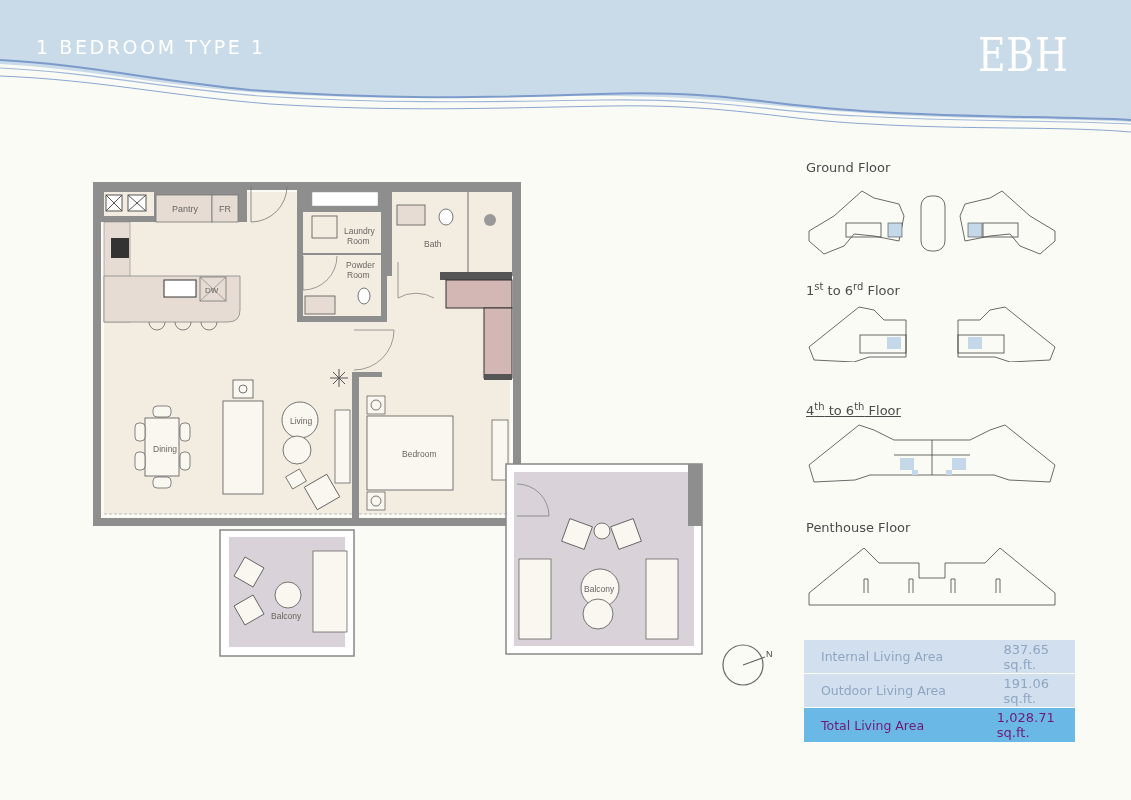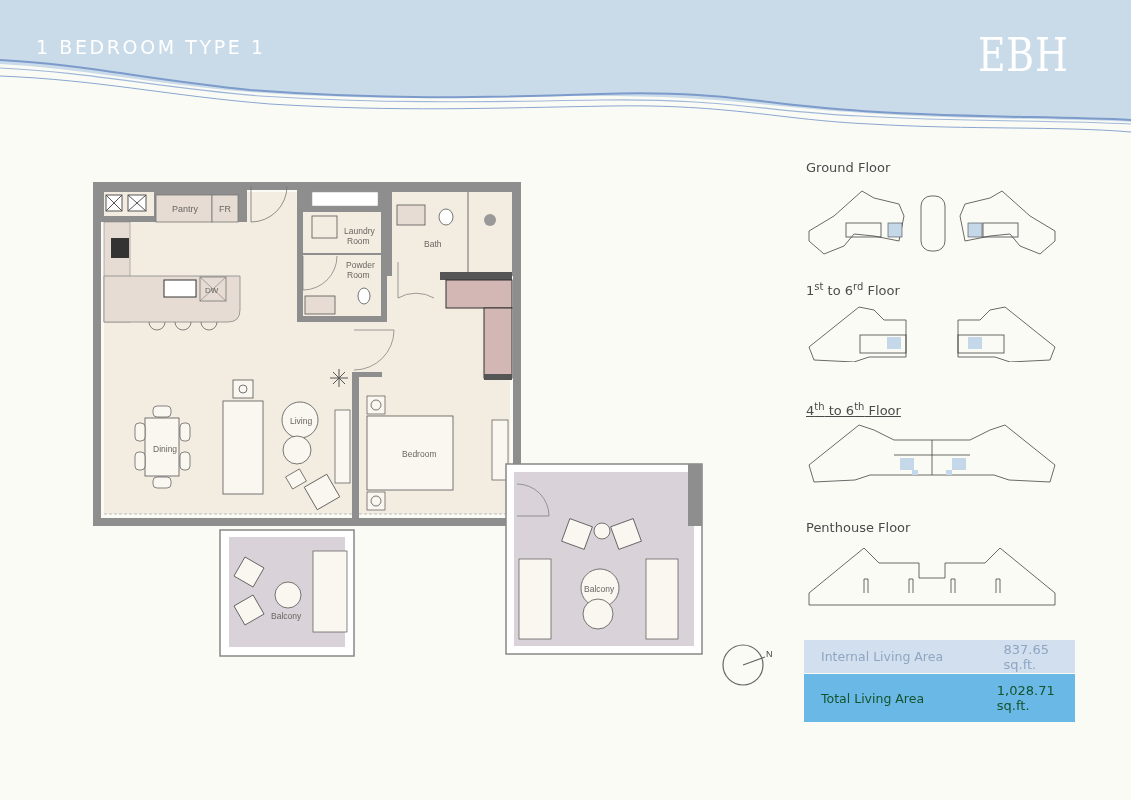--- a/index.html
+++ b/index.html
@@ -7,21 +7,21 @@
   .header{position:absolute;left:0;top:0;width:1131px;height:140px;}
   .title{position:absolute;left:36px;top:36px;color:#ffffff;font-size:19px;letter-spacing:2.6px;font-weight:normal;}
   .logo{position:absolute;left:978px;top:30px;color:#ffffff;font-family:"DejaVu Serif","Liberation Serif",serif;font-size:46px;letter-spacing:1px;line-height:50px;transform:scaleX(0.82);transform-origin:left top;}
   .plan{position:absolute;left:92px;top:180px;width:630px;height:480px;}
   .floor-label{position:absolute;left:806px;font-size:13px;color:#4a4a4a;}
   .floor-label sup{font-size:10px;}
   .keyplan{position:absolute;left:804px;width:256px;}
   .area-table{position:absolute;left:804px;top:640px;width:271px;}
   .area-row{display:flex;height:33px;align-items:center;margin-bottom:1px;}
   .area-row.internal,.area-row.outdoor{background:#d2dfee;color:#8fa6c3;}
-  .area-row.total{background:#6ab8e6;color:#14532d;height:48px;justify-content:space-between;}
+  .area-row.total{background:#6ab8e6;color:#701a75;height:34px;justify-content:space-between;}
   .area-label{width:155px;padding-left:17px;font-size:12.5px;}
   .area-value{font-size:13px;margin-left:48px;}
   .compass{position:absolute;left:721px;top:640px;width:60px;height:50px;}
   .rm-label{font-family:"Liberation Sans",sans-serif;fill:#6a6663;}
 </style>
 </head>
 <body>
 
 <div class="header">
   <svg width="1131" height="140" viewBox="0 0 1131 140">
@@ -216,17 +216,21 @@
     <path d="M5,50 L60,5 L75,20 L115,20 L115,35 L141,35 L141,20 L181,20 L196,5 L251,50 L251,62 L5,62 Z"></path>
     <path d="M60,50 L60,36 L64,36 L64,50 M105,50 L105,36 L109,36 L109,50 M147,50 L147,36 L151,36 L151,50 M192,50 L192,36 L196,36 L196,50"></path>
   </g>
 </svg>
 
 <div class="area-table">
   <div class="area-row internal">
     <span class="area-label">Internal Living Area</span>
     <span class="area-value">837.65 sq.ft.</span>
   </div>
+  <div class="area-row outdoor">
+    <span class="area-label">Outdoor Living Area</span>
+    <span class="area-value">191.06 sq.ft.</span>
+  </div>
   <div class="area-row total">
     <span class="area-label">Total Living Area</span>
     <span class="area-value">1,028.71 sq.ft.</span>
   </div>
 </div>
 
 </body></html>

